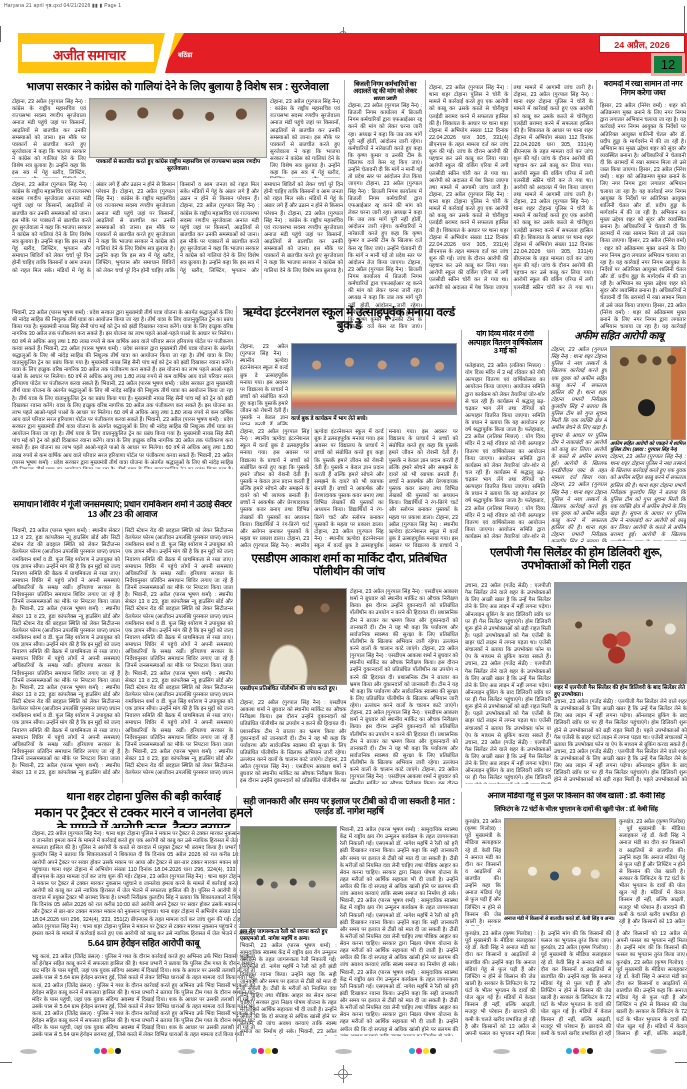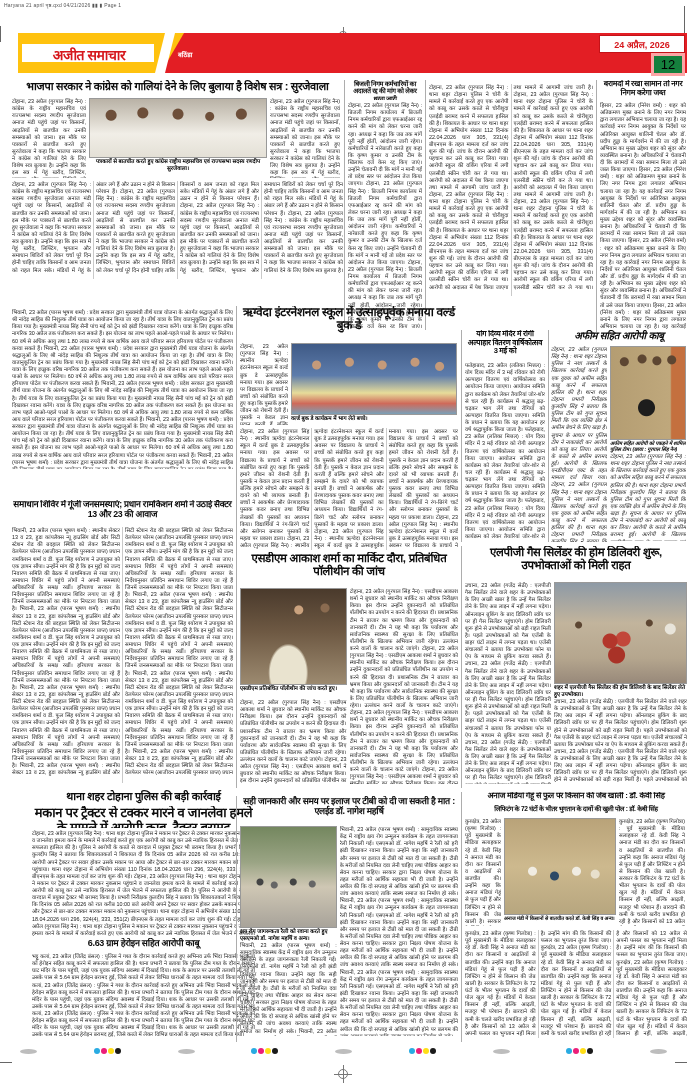--- a/index.html
+++ b/index.html
@@ -211,21 +211,21 @@
         <div class="cap" style="height:14px;">शहर में एलपीजी गैस सिलेंडर की होम डिलिवरी के बाद सिलेंडर लेते हुए उपभोक्ता।</div>
         <div class="body-txt" style="height:86px;">उचाना, 23 अप्रैल (गजेंद्र सेठी) : एलपीजी गैस सिलेंडर लेने वाले शहर के उपभोक्ताओं के लिए अच्छी खबर है कि उन्हें गैस सिलेंडर लेने के लिए अब लाइन में नहीं लगना पड़ेगा। ऑनलाइन बुकिंग के बाद डिलिवरी ब्वॉय घर पर ही गैस सिलेंडर पहुंचाएंगे। होम डिलिवरी शुरू होने से उपभोक्ताओं को बड़ी राहत मिली है। पहले उपभोक्ताओं को गैस एजेंसी के बाहर घंटों लाइन में लगना पड़ता था। एजेंसी संचालकों ने बताया कि उपभोक्ता फोन या ऐप के माध्यम से बुकिंग करवा सकते हैं। उचाना, 23 अप्रैल (गजेंद्र सेठी) : एलपीजी गैस सिलेंडर लेने वाले शहर के उपभोक्ताओं के लिए अच्छी खबर है कि उन्हें गैस सिलेंडर लेने के लिए अब लाइन में नहीं लगना पड़ेगा। ऑनलाइन बुकिंग के बाद डिलिवरी ब्वॉय घर पर ही गैस सिलेंडर पहुंचाएंगे। होम डिलिवरी शुरू होने से उपभोक्ताओं को बड़ी राहत मिली है। पहले उपभोक्ताओं को गैस एजेंसी के बाहर घंटों लाइन में लगना पड़ता था। एजेंसी संचालकों ने बताया कि उपभोक्ता फोन या ऐप के माध्यम से बुकिंग करवा सकते हैं।</div>
       </div>
     </div>
   </section>
 
   <section class="art" style="left:12px;top:790px;width:223px;height:250px;margin-left:20px;">
     <h1 class="hl" style="font-size:11px;white-space:nowrap;height:15px;">थाना शहर टोहाना पुलिस की बड़ी कार्रवाई</h1>
     <h2 class="hl" style="font-size:13px;height:22px;margin-top:1px;">मकान पर ट्रैक्टर से टक्कर मारने व जानलेवा हमले के मामले में आरोपी काबू, ट्रैक्टर बरामद</h2>
     <div class="body-txt" style="height:106px;margin-top:2px;">टोहाना, 23 अप्रैल (गुरपाल सिंह नैन) : थाना शहर टोहाना पुलिस ने मकान पर ट्रैक्टर से टक्कर मारकर नुकसान पहुंचाने व जानलेवा हमला करने के मामले में कार्रवाई करते हुए एक आरोपी को काबू कर उसे न्यायिक हिरासत में जेल भेजने में सफलता हासिल की है। पुलिस ने आरोपी के कब्जे से वारदात में प्रयुक्त ट्रैक्टर भी बरामद किया है। प्रभारी निरीक्षक कुलदीप सिंह ने बताया कि शिकायतकर्ता ने शिकायत दी कि दिनांक 05 अप्रैल 2026 को रात करीब 10:00 बजे आरोपी अपने ट्रैक्टर पर सवार होकर उसके मकान पर आया और ट्रैक्टर से बार-बार टक्कर मारकर मकान को नुकसान पहुंचाया। थाना शहर टोहाना में अभियोग संख्या 110 दिनांक 18.04.2026 धारा 296, 324(4), 333, 351(2) बीएनएस के तहत मामला दर्ज कर जांच शुरू की गई। टोहाना, 23 अप्रैल (गुरपाल सिंह नैन) : थाना शहर टोहाना पुलिस ने मकान पर ट्रैक्टर से टक्कर मारकर नुकसान पहुंचाने व जानलेवा हमला करने के मामले में कार्रवाई करते हुए एक आरोपी को काबू कर उसे न्यायिक हिरासत में जेल भेजने में सफलता हासिल की है। पुलिस ने आरोपी के कब्जे से वारदात में प्रयुक्त ट्रैक्टर भी बरामद किया है। प्रभारी निरीक्षक कुलदीप सिंह ने बताया कि शिकायतकर्ता ने शिकायत दी कि दिनांक 05 अप्रैल 2026 को रात करीब 10:00 बजे आरोपी अपने ट्रैक्टर पर सवार होकर उसके मकान पर आया और ट्रैक्टर से बार-बार टक्कर मारकर मकान को नुकसान पहुंचाया। थाना शहर टोहाना में अभियोग संख्या 110 दिनांक 18.04.2026 धारा 296, 324(4), 333, 351(2) बीएनएस के तहत मामला दर्ज कर जांच शुरू की गई। टोहाना, 23 अप्रैल (गुरपाल सिंह नैन) : थाना शहर टोहाना पुलिस ने मकान पर ट्रैक्टर से टक्कर मारकर नुकसान पहुंचाने व जानलेवा हमला करने के मामले में कार्रवाई करते हुए एक आरोपी को काबू कर उसे न्यायिक हिरासत में जेल भेजने में सफलता हासिल की है। पुलिस ने आरोपी के कब्जे से वारदात में प्रयुक्त ट्रैक्टर भी बरामद किया है। प्रभारी निरीक्षक कुलदीप सिंह ने बताया कि शिकायतकर्ता ने शिकायत दी कि दिनांक 05 अप्रैल 2026 को रात करीब 10:00 बजे आरोपी अपने ट्रैक्टर पर सवार होकर उसके मकान पर आया और ट्रैक्टर से बार-बार टक्कर मारकर मकान को नुकसान पहुंचाया। थाना शहर टोहाना में अभियोग संख्या 110 दिनांक 18.04.2026 धारा 296, 324(4), 333, 351(2) बीएनएस के तहत मामला दर्ज कर जांच शुरू की गई।</div>
-    <h2 class="hl" style="font-size:9px;white-space:nowrap;height:13px;margin-top:2px;">6.63 ग्राम हेरोइन सहित आरोपी काबू</h2>
+    <h2 class="hl" style="font-size:9px;white-space:nowrap;height:13px;margin-top:2px;">5.64 ग्राम हेरोइन सहित आरोपी काबू</h2>
     <div class="body-txt" style="height:84px;margin-top:2px;">भट्टू कलां, 23 अप्रैल (जितेंद्र बंसल) : पुलिस ने गश्त के दौरान कार्रवाई करते हुए अभिनव उर्फ भिंदा निवासी भट्टूकलां को हेरोइन सहित काबू करने में सफलता हासिल की है। थाना प्रभारी ने बताया कि पुलिस टीम गश्त के दौरान श्मशान घाट मंदिर के पास पहुंची, जहां एक युवक संदिग्ध अवस्था में दिखाई दिया। शक के आधार पर उसकी तलाशी ली गई तो उसके पास से 5.64 ग्राम हेरोइन बरामद हुई, जिसे कब्जे में लेकर विभिन्न धाराओं के तहत मामला दर्ज किया गया। भट्टू कलां, 23 अप्रैल (जितेंद्र बंसल) : पुलिस ने गश्त के दौरान कार्रवाई करते हुए अभिनव उर्फ भिंदा निवासी भट्टूकलां को हेरोइन सहित काबू करने में सफलता हासिल की है। थाना प्रभारी ने बताया कि पुलिस टीम गश्त के दौरान श्मशान घाट मंदिर के पास पहुंची, जहां एक युवक संदिग्ध अवस्था में दिखाई दिया। शक के आधार पर उसकी तलाशी ली गई तो उसके पास से 5.64 ग्राम हेरोइन बरामद हुई, जिसे कब्जे में लेकर विभिन्न धाराओं के तहत मामला दर्ज किया गया। भट्टू कलां, 23 अप्रैल (जितेंद्र बंसल) : पुलिस ने गश्त के दौरान कार्रवाई करते हुए अभिनव उर्फ भिंदा निवासी भट्टूकलां को हेरोइन सहित काबू करने में सफलता हासिल की है। थाना प्रभारी ने बताया कि पुलिस टीम गश्त के दौरान श्मशान घाट मंदिर के पास पहुंची, जहां एक युवक संदिग्ध अवस्था में दिखाई दिया। शक के आधार पर उसकी तलाशी ली गई तो उसके पास से 5.64 ग्राम हेरोइन बरामद हुई, जिसे कब्जे में लेकर विभिन्न धाराओं के तहत मामला दर्ज किया गया।</div>
   </section>
 
   <section class="art vline-l" style="left:236px;top:796px;width:222px;height:246px;">
     <h1 class="hl" style="font-size:9px;height:26px;">सही जानकारी और समय पर इलाज पर टीबी को दी जा सकती है मात : एलईड डॉ. नागेश महर्षि</h1>
     <div class="row" style="margin-top:4px;">
       <div style="width:98px;">
         <div class="photo ph-tb" style="height:100px;"></div>
         <div class="cap" style="height:14px;">क्षय रोग जागरूकता रैली को रवाना करते हुए एसएमओ डॉ. नागेश महर्षि व अन्य।</div>
         <div class="body-txt" style="height:94px;">भिवानी, 23 अप्रैल (पारस भूषण शर्मा) : सामुदायिक स्वास्थ्य केंद्र में राष्ट्रीय क्षय रोग उन्मूलन कार्यक्रम के तहत जागरूकता रैली निकाली गई। एसएमओ डॉ. नागेश महर्षि ने रैली को हरी झंडी दिखाकर रवाना किया। उन्होंने कहा कि सही जानकारी और समय पर इलाज से टीबी को मात दी जा सकती है। टीबी के मरीजों को नियमित दवा लेनी चाहिए तथा पौष्टिक आहार का सेवन करना चाहिए। सरकार द्वारा निक्षय पोषण योजना के तहत मरीजों को आर्थिक सहायता भी दी जाती है। उन्होंने अपील की कि दो सप्ताह से अधिक खांसी होने पर बलगम की जांच अवश्य करवाएं ताकि स्वस्थ समाज का निर्माण हो सके। भिवानी, 23 अप्रैल (पारस भूषण शर्मा) : सामुदायिक स्वास्थ्य केंद्र में राष्ट्रीय क्षय रोग उन्मूलन कार्यक्रम के तहत जागरूकता रैली निकाली गई। एसएमओ डॉ. नागेश महर्षि ने रैली को हरी झंडी दिखाकर रवाना किया। उन्होंने कहा कि सही जानकारी और समय पर इलाज से टीबी को मात दी जा सकती है। टीबी के मरीजों को नियमित दवा लेनी चाहिए तथा पौष्टिक आहार का सेवन करना चाहिए। सरकार द्वारा निक्षय पोषण योजना के तहत मरीजों को आर्थिक सहायता भी दी जाती है। उन्होंने अपील की कि दो सप्ताह से अधिक खांसी होने पर बलगम की जांच अवश्य करवाएं ताकि स्वस्थ समाज का निर्माण हो सके।</div>

